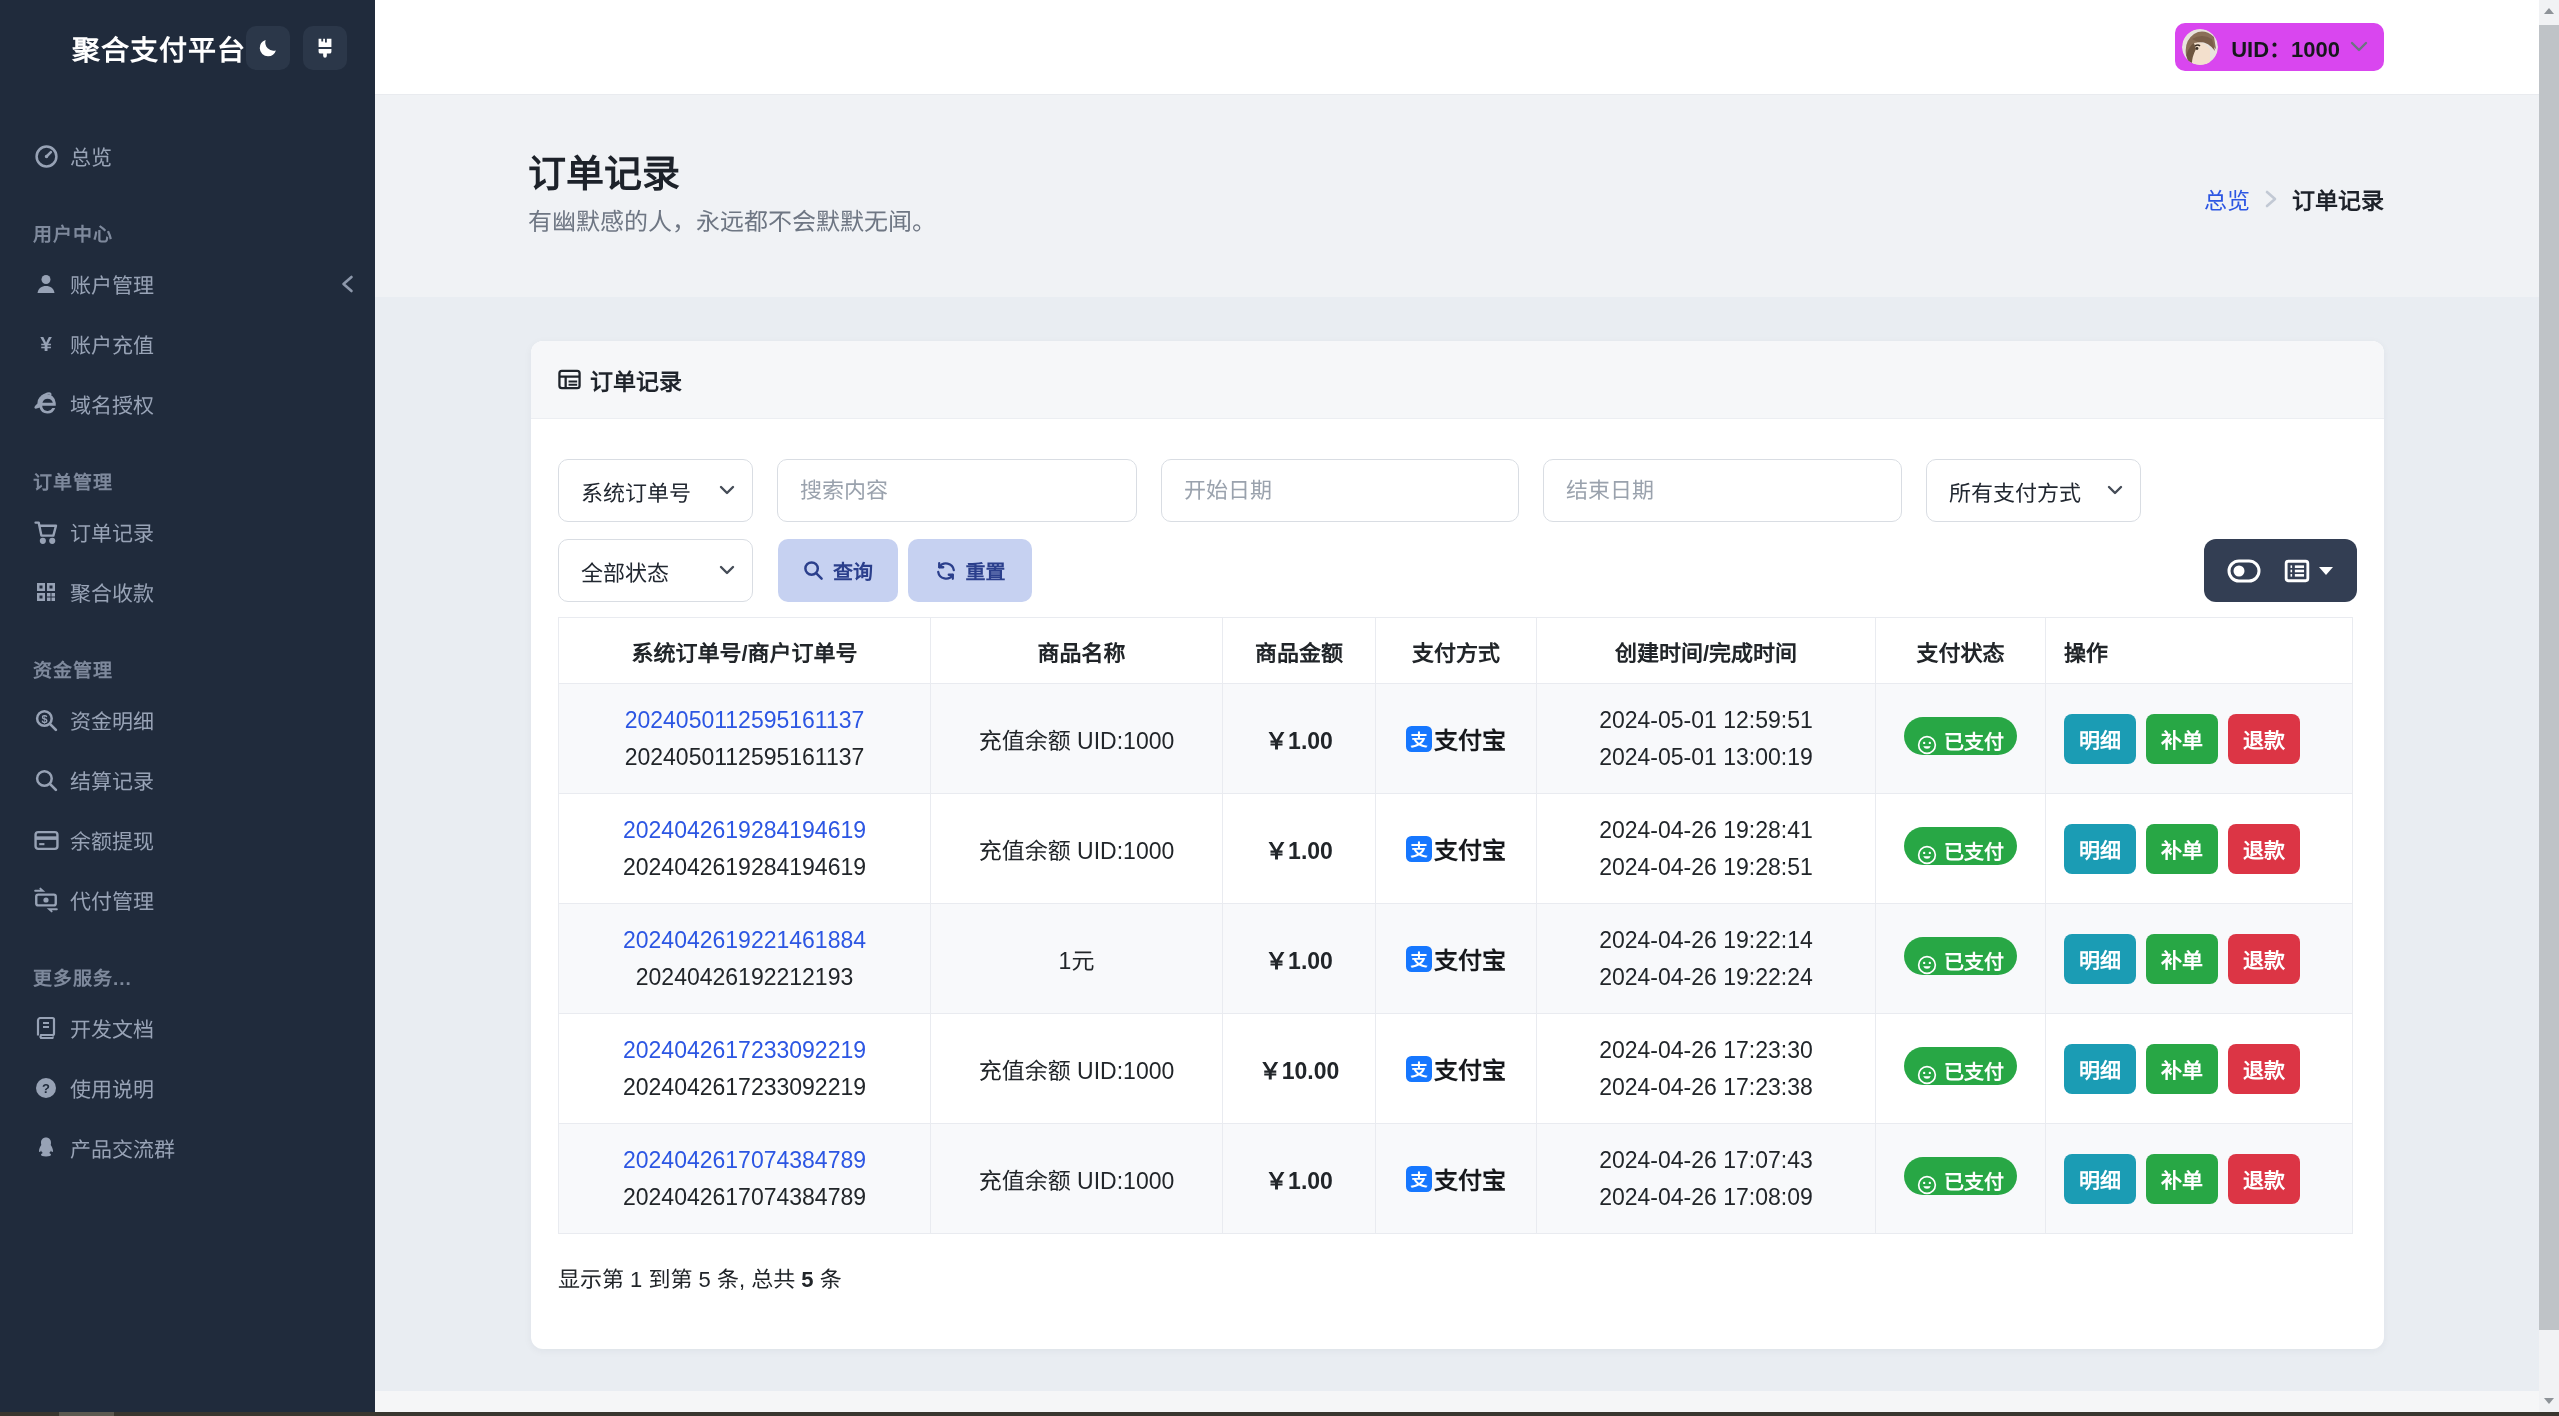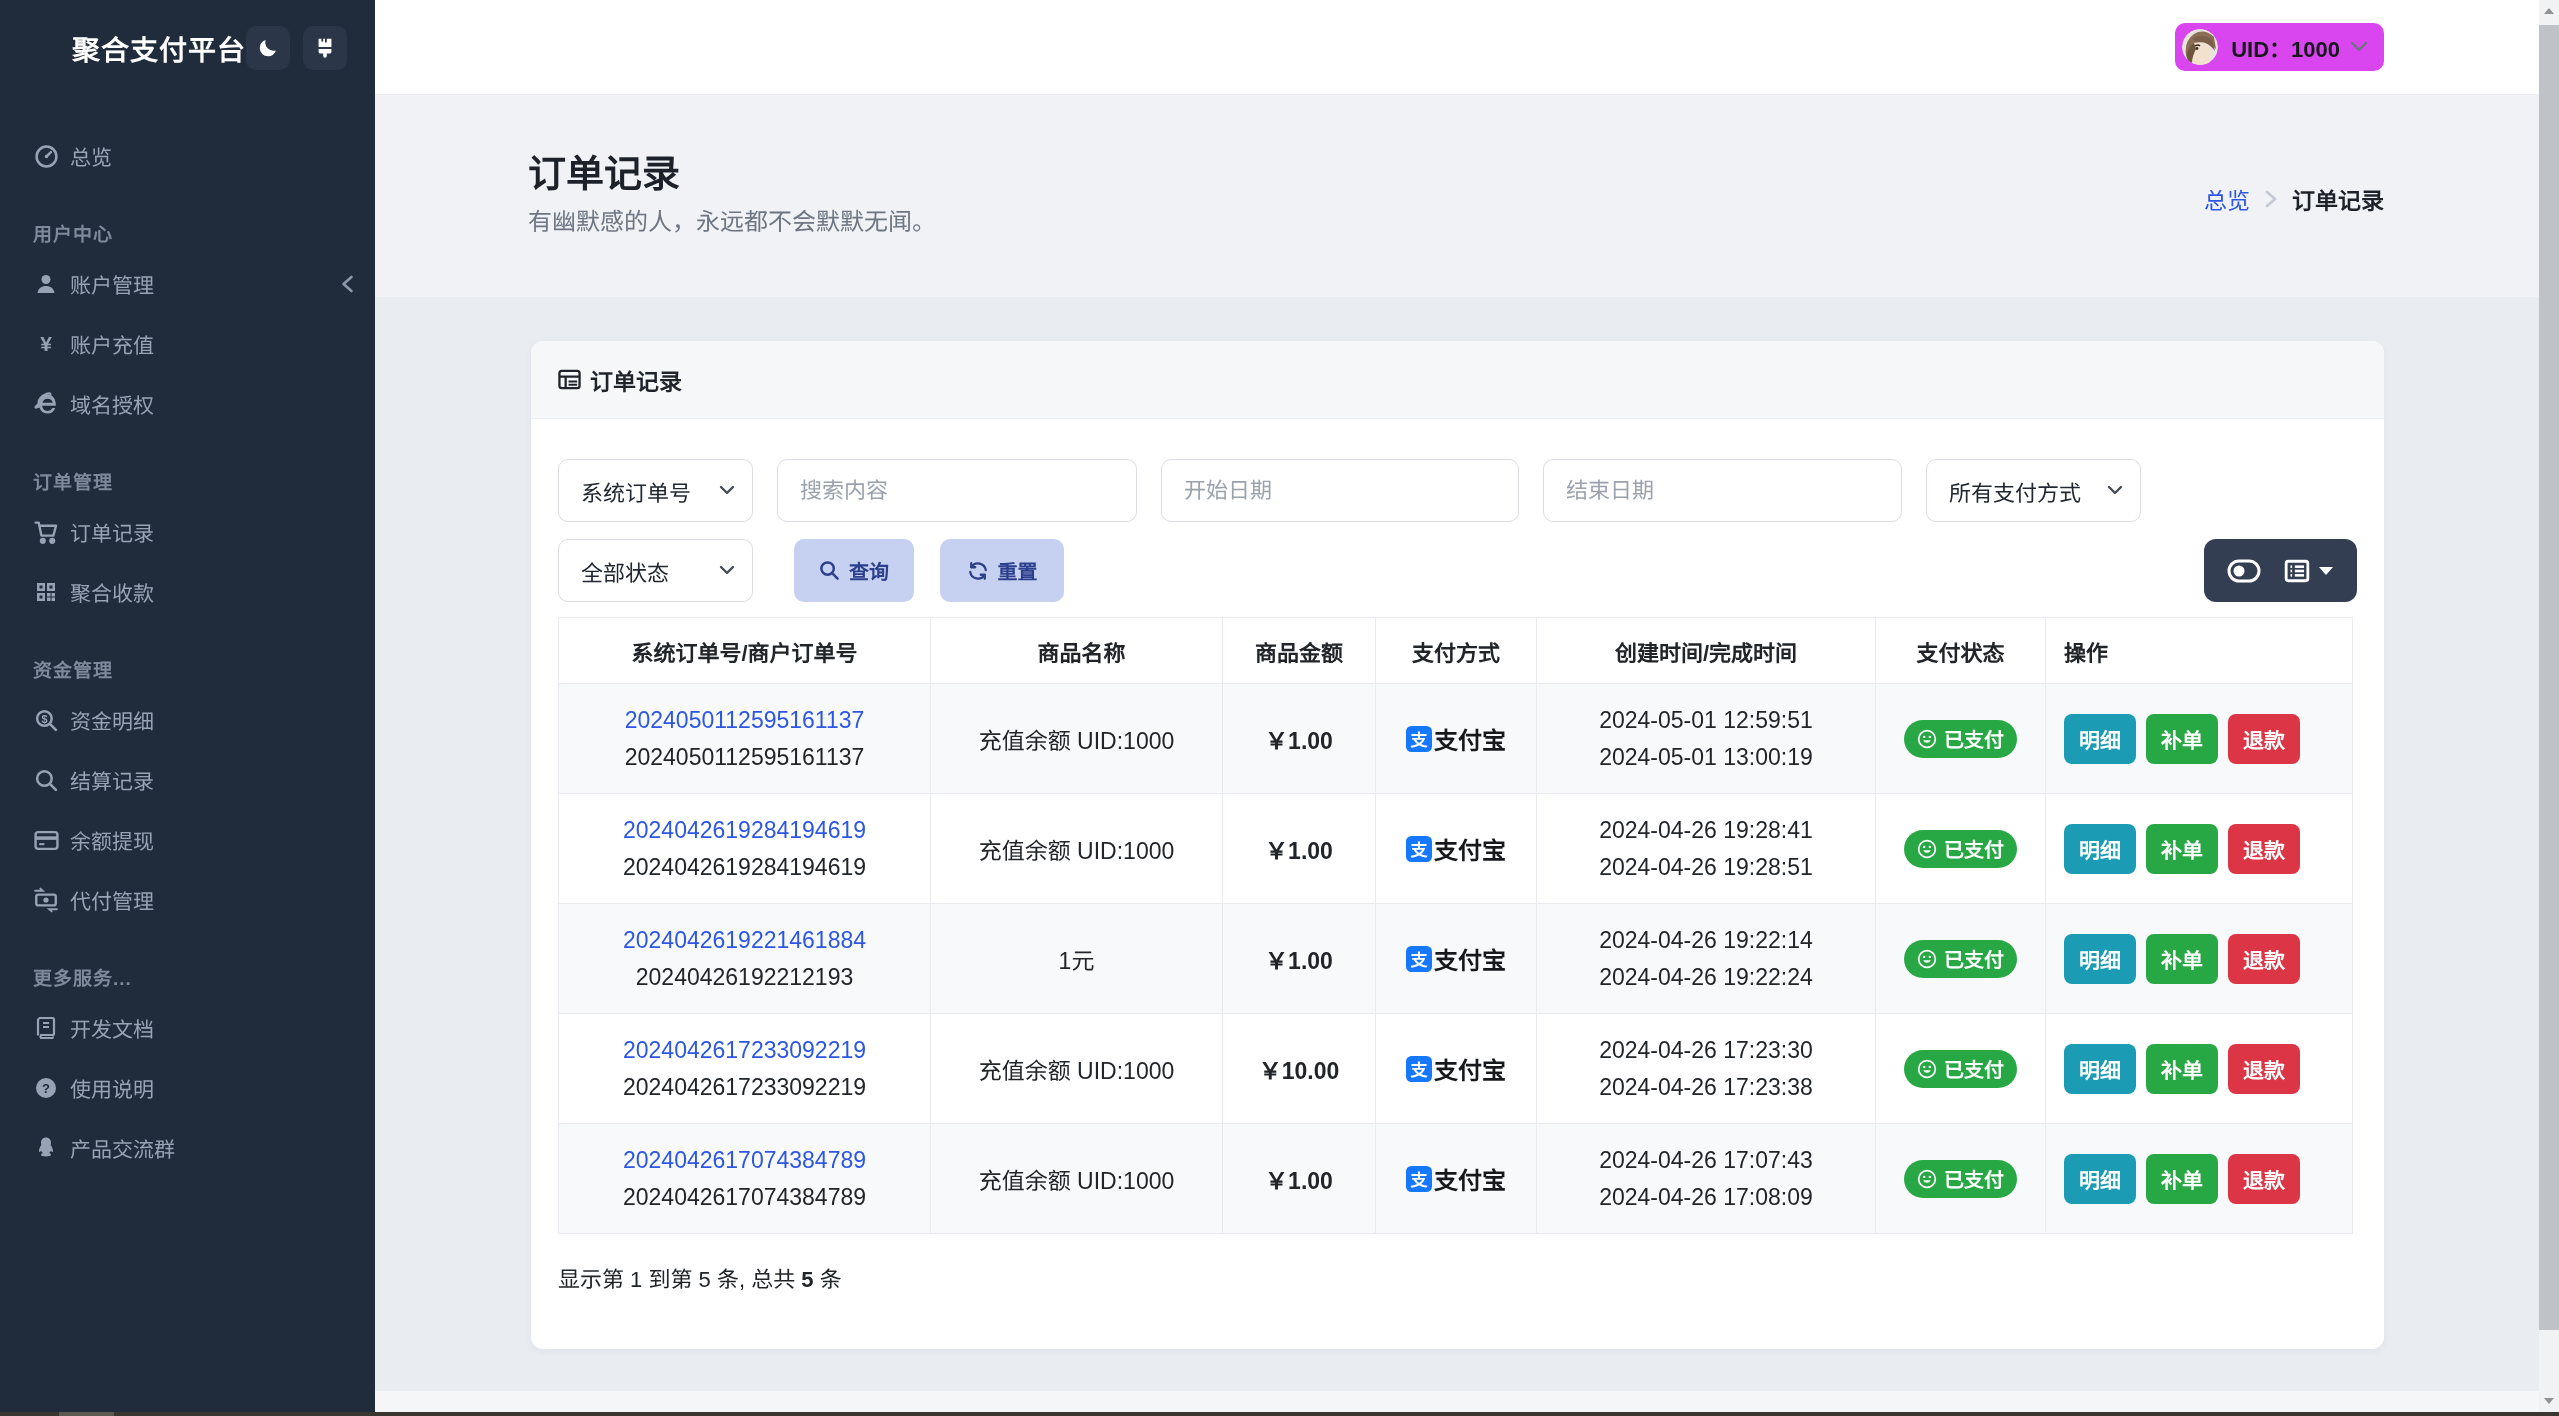--- a/index.html
+++ b/index.html
@@ -45,21 +45,21 @@
 
   
   .card { position:absolute; left:156px; top:44px; width:1853px; height:1008px; background:#ffffff; border-radius:12px; box-shadow:0 2px 8px rgba(20,30,50,0.05); overflow:hidden; }
   .card-header { height:78px; background:#f6f7f9; border-bottom:1px solid #eceef2; display:flex; align-items:center; padding:0 27px; }
   .card-header .ch-title { margin-left:9px; font-size:23px; font-weight:700; color:#1f242b; }
   .card-body { padding:0 27px; }
 
   .filters { display:flex; align-items:center; }
   .filters-1 { margin-top:40px; }
   .filters-1 > * + * { margin-left:24px; }
-  .filters-2 { margin-top:17px;gap:16px; }
+  .filters-2 { margin-top:17px; }
 
   .ctl { height:63px; border:1px solid #d9dde3; border-radius:10px; background:#fff; font-size:22px; color:#212730; display:flex; align-items:center; padding:0 22px; }
   .select { justify-content:space-between; cursor:pointer; padding-right:17px; }
   .select .sel-caret { margin-left:14px; }
   .input input { border:none; outline:none; width:100%; font-size:22px; font-family:inherit; color:#212730; background:transparent; }
   .input input::placeholder { color:#9aa2ad; opacity:1; }
 
   .w-type { width:195px; }
   .w-search { width:360px; }
   .w-start { width:358px; }
@@ -81,21 +81,21 @@
   table.orders th, table.orders td { border:1px solid #e9ebf0; text-align:center; vertical-align:middle; padding:0 6px; }
   table.orders th { height:66px; font-size:22px; font-weight:700; color:#212529; background:#ffffff; }
   table.orders td { height:110px; color:#212529; }
   table.orders tbody tr:nth-child(odd) td { background:#f8f9fb; }
   table.orders th.col-op, table.orders td.col-op { text-align:left; padding-left:18px; }
   .two-line { line-height:37px; }
   .order-link { color:#2c56e3; text-decoration:none; cursor:pointer; }
   .amount { font-weight:700; }
   .paycell { display:flex; align-items:center; justify-content:center; }
   .pay-name { font-weight:700; font-size:24px; color:#16181c; margin-left:2px; }
-  .badge-paid { display:inline-flex; align-items:center; height:38px; border-radius:19px; background:#28a745; color:#fff; font-size:20px; font-weight:700; padding:0 13px; }
+  .badge-paid { display:inline-flex; align-items:flex-end; height:38px; border-radius:19px; background:#28a745; color:#fff; font-size:20px; font-weight:700; padding:0 13px; }
   .badge-paid svg { margin-right:7px; }
   .rowbtn { height:50px; border:none; border-radius:8px; color:#fff; font-size:21px; font-weight:700; font-family:inherit; padding:0 15px; cursor:pointer; }
   .rowbtn + .rowbtn { margin-left:10px; }
   .rb-detail { background:#1b9cb4; }
   .rb-supp { background:#28a745; }
   .rb-refund { background:#dc3545; }
 
   .table-footer { margin-top:27px; font-size:22px; color:#212529; }
   .table-footer b { font-weight:700; }
 

